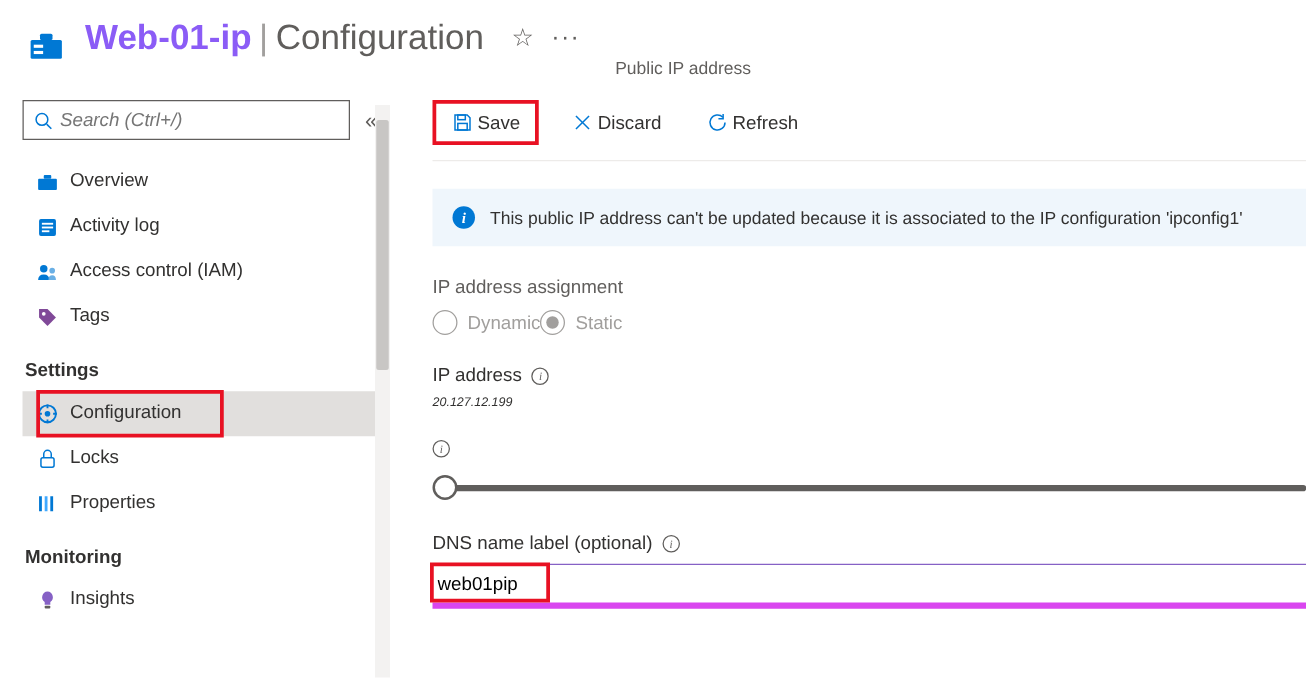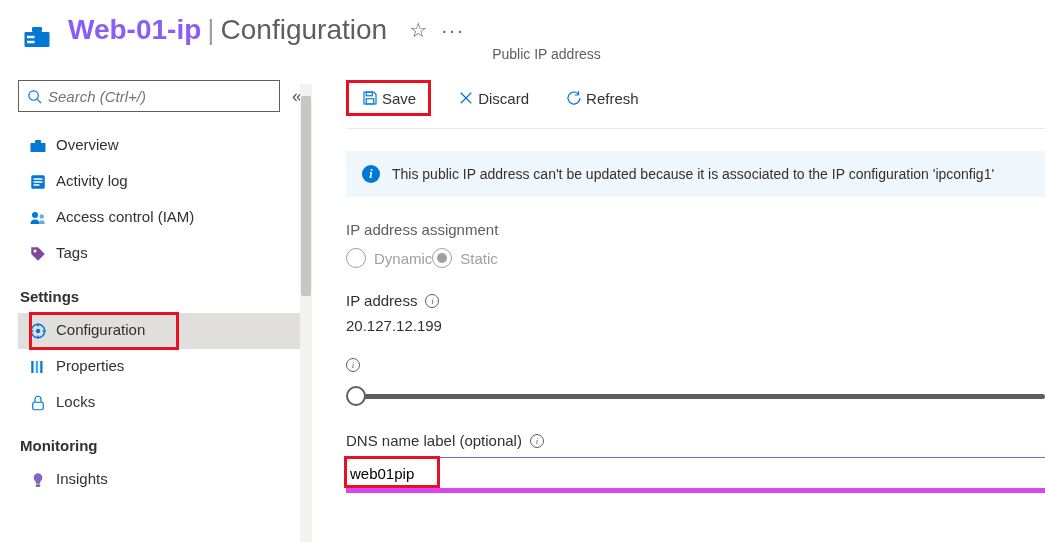--- a/index.html
+++ b/index.html
@@ -47,21 +47,21 @@
     .field-block { margin-top: 24px; }
     .field-label { font-size: 15px; color: #323130; display: flex; align-items: center; gap: 8px; }
     .field-label.muted { color: #605e5c; text-align: right; }
     .info-circle { width: 14px; height: 14px; border: 1px solid #605e5c; border-radius: 50%; display: inline-flex; align-items: center; justify-content: center; font-size: 9px; color: #605e5c; font-style: italic; font-family: Georgia, serif; }
     
     .radio-row { display: flex; margin-top: 10px; }
     .radio-opt { display: flex; align-items: center; gap: 8px; color: #a19f9d; font-size: 15px; }
     .radio-outer { width: 20px; height: 20px; border: 1px solid #a19f9d; border-radius: 50%; display: flex; align-items: center; justify-content: center; }
     .radio-inner { width: 10px; height: 10px; border-radius: 50%; background: #a19f9d; }
     
-    .ip-value { font-size: 15px; margin-top: 8px; }
+    .ip-value { font-size: 10px; margin-top: 8px; font-style: italic; }
     
     .slider-wrap { margin-top: 12px; position: relative; height: 24px; }
     .slider-track { position: absolute; top: 10px; left: 4px; right: 0; height: 5px; background: #605e5c; border-radius: 3px; }
     .slider-thumb { position: absolute; top: 2px; left: 0; width: 20px; height: 20px; border: 2px solid #605e5c; background: #fff; border-radius: 50%; }
     
     .dns-input-wrap { position: relative; margin-top: 10px; }
     .dns-input { width: 100%; border: none; border-bottom: 5px solid #d946ef; padding: 6px 4px; font-size: 15px; outline: none; background: transparent; }
     .dns-underline { position: absolute; left: 0; right: 0; top: -2px; height: 1px; background: #8661c5; }
     .dns-highlight { position: absolute; left: -2px; top: -3px; width: 96px; height: 32px; border: 3px solid #e81123; pointer-events: none; }
   </style>
@@ -157,35 +157,35 @@
               <path d="M12 2 L12 6 M12 18 L12 22 M2 12 L6 12 M18 12 L22 12" stroke="#0078d4" stroke-width="2"></path>
             </svg>
           </span>
         <span>Configuration</span>
       </div>
       <div class="highlight-red highlight-nav" style="top:-1px;"></div>
     </div>
     <div class="nav-item">
       <span class="icon">
           <svg width="18" height="18" viewBox="0 0 24 24">
+            <rect x="5" y="11" width="14" height="10" rx="2" fill="none" stroke="#0078d4" stroke-width="1.6"></rect>
+            <path d="M8 11 V7 a4 4 0 0 1 8 0 V11" fill="none" stroke="#0078d4" stroke-width="1.6"></path>
+          </svg>
+        </span>
+      <span>Locks</span>
+    </div>
+    <div class="nav-item">
+      <span class="icon">
+          <svg width="18" height="18" viewBox="0 0 24 24">
             <rect x="3" y="4" width="3" height="16" fill="#0078d4"></rect>
             <rect x="9" y="4" width="3" height="16" fill="#40a9ff"></rect>
             <rect x="15" y="4" width="3" height="16" fill="#0078d4"></rect>
           </svg>
         </span>
       <span>Properties</span>
-    </div>
-    <div class="nav-item">
-      <span class="icon">
-          <svg width="18" height="18" viewBox="0 0 24 24">
-            <rect x="5" y="11" width="14" height="10" rx="2" fill="none" stroke="#0078d4" stroke-width="1.6"></rect>
-            <path d="M8 11 V7 a4 4 0 0 1 8 0 V11" fill="none" stroke="#0078d4" stroke-width="1.6"></path>
-          </svg>
-        </span>
-      <span>Locks</span>
     </div>
 
     <div class="nav-heading">Monitoring</div>
 
     <div class="nav-item">
       <span class="icon">
           <svg width="18" height="18" viewBox="0 0 24 24">
             <path d="M12 3 a6 6 0 0 1 3 11 v3 h-6 v-3 a6 6 0 0 1 3 -11 Z" fill="#8661c5"></path>
             <rect x="9" y="18" width="6" height="3" rx="1" fill="#605e5c"></rect>
           </svg>

